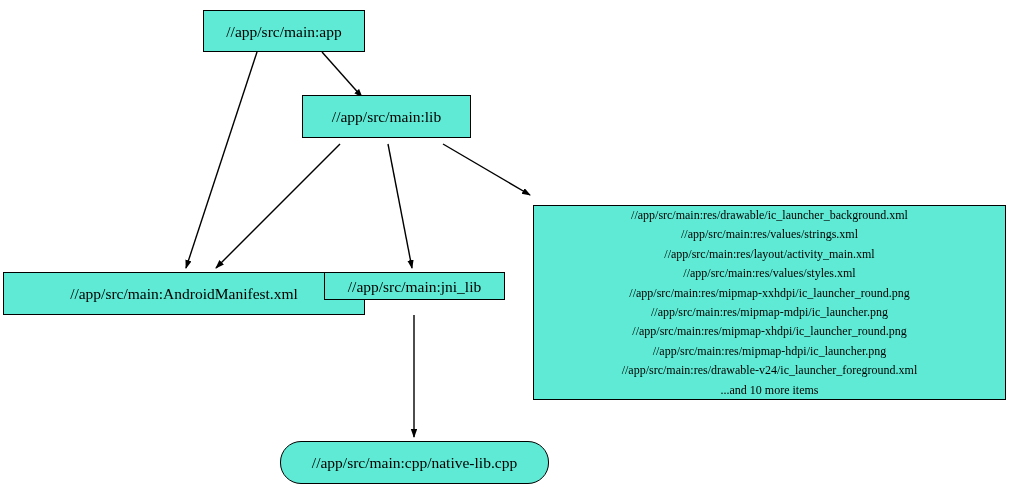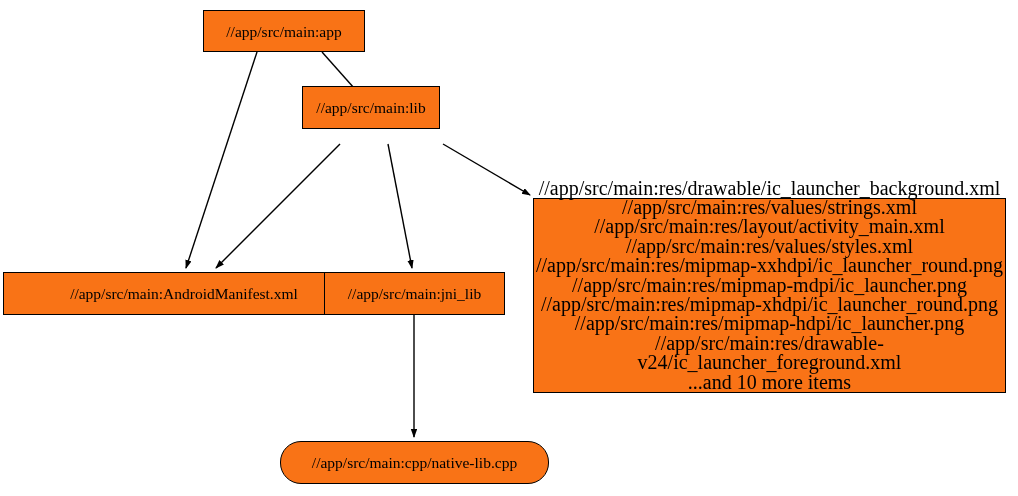--- a/index.html
+++ b/index.html
@@ -23,41 +23,42 @@
     left: 0;
     top: 0;
     width: 1018px;
     height: 496px;
     pointer-events: none;
   }
   .node {
     position: absolute;
     box-sizing: border-box;
     border: 1px solid #000000;
-    background: #f97316;
+    background: #5eead4;
     display: flex;
     align-items: center;
     justify-content: center;
     text-align: center;
     font-family: "Liberation Serif", "DejaVu Serif", serif;
     font-size: 15.5px;
     line-height: 19px;
     color: #000000;
     white-space: pre;
   }
   .node-label {
     display: block;
     width: 100%;
     text-align: center;
     white-space: pre;
   }
   .node-multiline {
-    font-size: 20px;
+    font-size: 12px;
     line-height: 19.4px;
-    align-items: flex-end;
+    align-items: flex-start;
+    margin-top: 7px;
   }
   .node-multiline .node-label {
     white-space: pre-line;
   }
 </style>
 </head>
 <body>
 
 <div id="graph-canvas">
 
@@ -75,29 +76,29 @@
       <line x1="388" y1="144" x2="412" y2="268"></line>
       <line x1="443" y1="144" x2="530" y2="195"></line>
       <line x1="414" y1="315" x2="414" y2="437"></line>
     </g>
   </svg>
 
   <div class="node" style="left:203px; top:10px; width:162px; height:42px;">
     <span class="node-label">//app/src/main:app</span>
   </div>
 
-  <div class="node" style="left:302px; top:86px; width:138px; height:43px;">
+  <div class="node" style="left:302px; top:95px; width:169px; height:43px;">
     <span class="node-label">//app/src/main:lib</span>
   </div>
 
   <div class="node" style="left:3px; top:272px; width:362px; height:43px;">
     <span class="node-label">//app/src/main:AndroidManifest.xml</span>
   </div>
 
-  <div class="node" style="left:324px; top:272px; width:181px; height:43px;">
+  <div class="node" style="left:324px; top:272px; width:181px; height:28px;">
     <span class="node-label">//app/src/main:jni_lib</span>
   </div>
 
   <div class="node" style="left:280px; top:441px; width:269px; height:43px;border-radius:21px;">
     <span class="node-label">//app/src/main:cpp/native-lib.cpp</span>
   </div>
 
   <div class="node node-multiline" style="left:533px; top:198px; width:473px; height:195px;">
     <span class="node-label">//app/src/main:res/drawable/ic_launcher_background.xml
 //app/src/main:res/values/strings.xml

